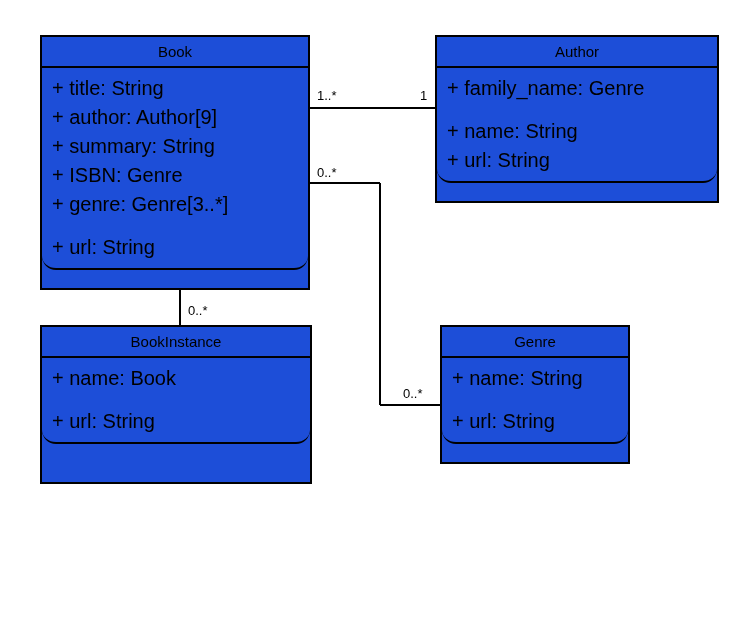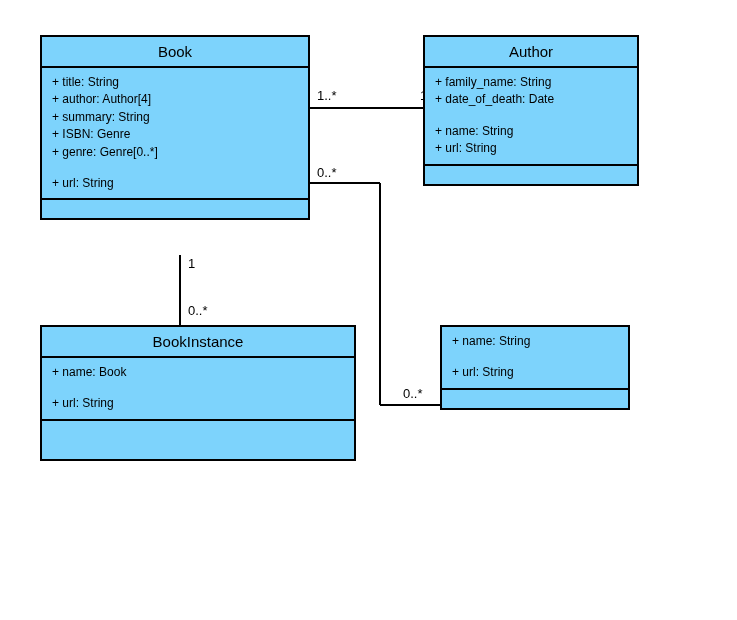--- a/index.html
+++ b/index.html
@@ -10,34 +10,35 @@
       background: #fff;
     }
     .canvas {
       position: relative;
       width: 737px;
       height: 620px;
     }
     .uml-class {
       position: absolute;
       border: 2px solid #000;
-      background: #7dd3fc;
+      background: #1d4ed8;
       box-sizing: border-box;
     }
     .uml-title {
       text-align: center;
       padding: 6px 8px;
       border-bottom: 2px solid #000;
       font-size: 15px;
     }
     .uml-attrs {
       padding: 6px 8px 6px 10px;
       border-bottom: 2px solid #000;
       line-height: 1.45;
-      font-size: 12px;
+      font-size: 20px;
+      border-radius: 14px;
     }
     .uml-attrs .gap {
       height: 14px;
     }
     .uml-ops {
       min-height: 18px;
     }
     svg.lines {
       position: absolute;
       top: 0;
@@ -73,53 +74,53 @@
   <div class="label" style="left:420px; top:88px;">1</div>
   <div class="label" style="left:317px; top:165px;">0..*</div>
   <div class="label" style="left:403px; top:386px;">0..*</div>
   <div class="label" style="left:188px; top:256px;">1</div>
   <div class="label" style="left:188px; top:303px;">0..*</div>
 
   <div class="uml-class" style="left:40px; top:35px; width:270px;">
     <div class="uml-title">Book</div>
     <div class="uml-attrs">
       <div>+ title: String</div>
-      <div>+ author: Author[4]</div>
+      <div>+ author: Author[9]</div>
       <div>+ summary: String</div>
       <div>+ ISBN: Genre</div>
-      <div>+ genre: Genre[0..*]</div>
+      <div>+ genre: Genre[3..*]</div>
       <div class="gap"></div>
       <div>+ url: String</div>
     </div>
     <div class="uml-ops"></div>
   </div>
 
-  <div class="uml-class" style="left:423px; top:35px; width:216px;">
+  <div class="uml-class" style="left:435px; top:35px; width:284px;">
     <div class="uml-title">Author</div>
     <div class="uml-attrs">
-      <div>+ family_name: String</div>
-      <div>+ date_of_death: Date</div>
+      <div>+ family_name: Genre</div>
       <div class="gap"></div>
       <div>+ name: String</div>
       <div>+ url: String</div>
     </div>
     <div class="uml-ops"></div>
   </div>
 
-  <div class="uml-class" style="left:40px; top:325px; width:316px;">
+  <div class="uml-class" style="left:40px; top:325px; width:272px;">
     <div class="uml-title">BookInstance</div>
     <div class="uml-attrs">
       <div>+ name: Book</div>
       <div class="gap"></div>
       <div>+ url: String</div>
     </div>
     <div class="uml-ops" style="min-height:38px;"></div>
   </div>
 
   <div class="uml-class" style="left:440px; top:325px; width:190px;">
+    <div class="uml-title">Genre</div>
     <div class="uml-attrs">
       <div>+ name: String</div>
       <div class="gap"></div>
       <div>+ url: String</div>
     </div>
     <div class="uml-ops"></div>
   </div>
 
 </div>
 

